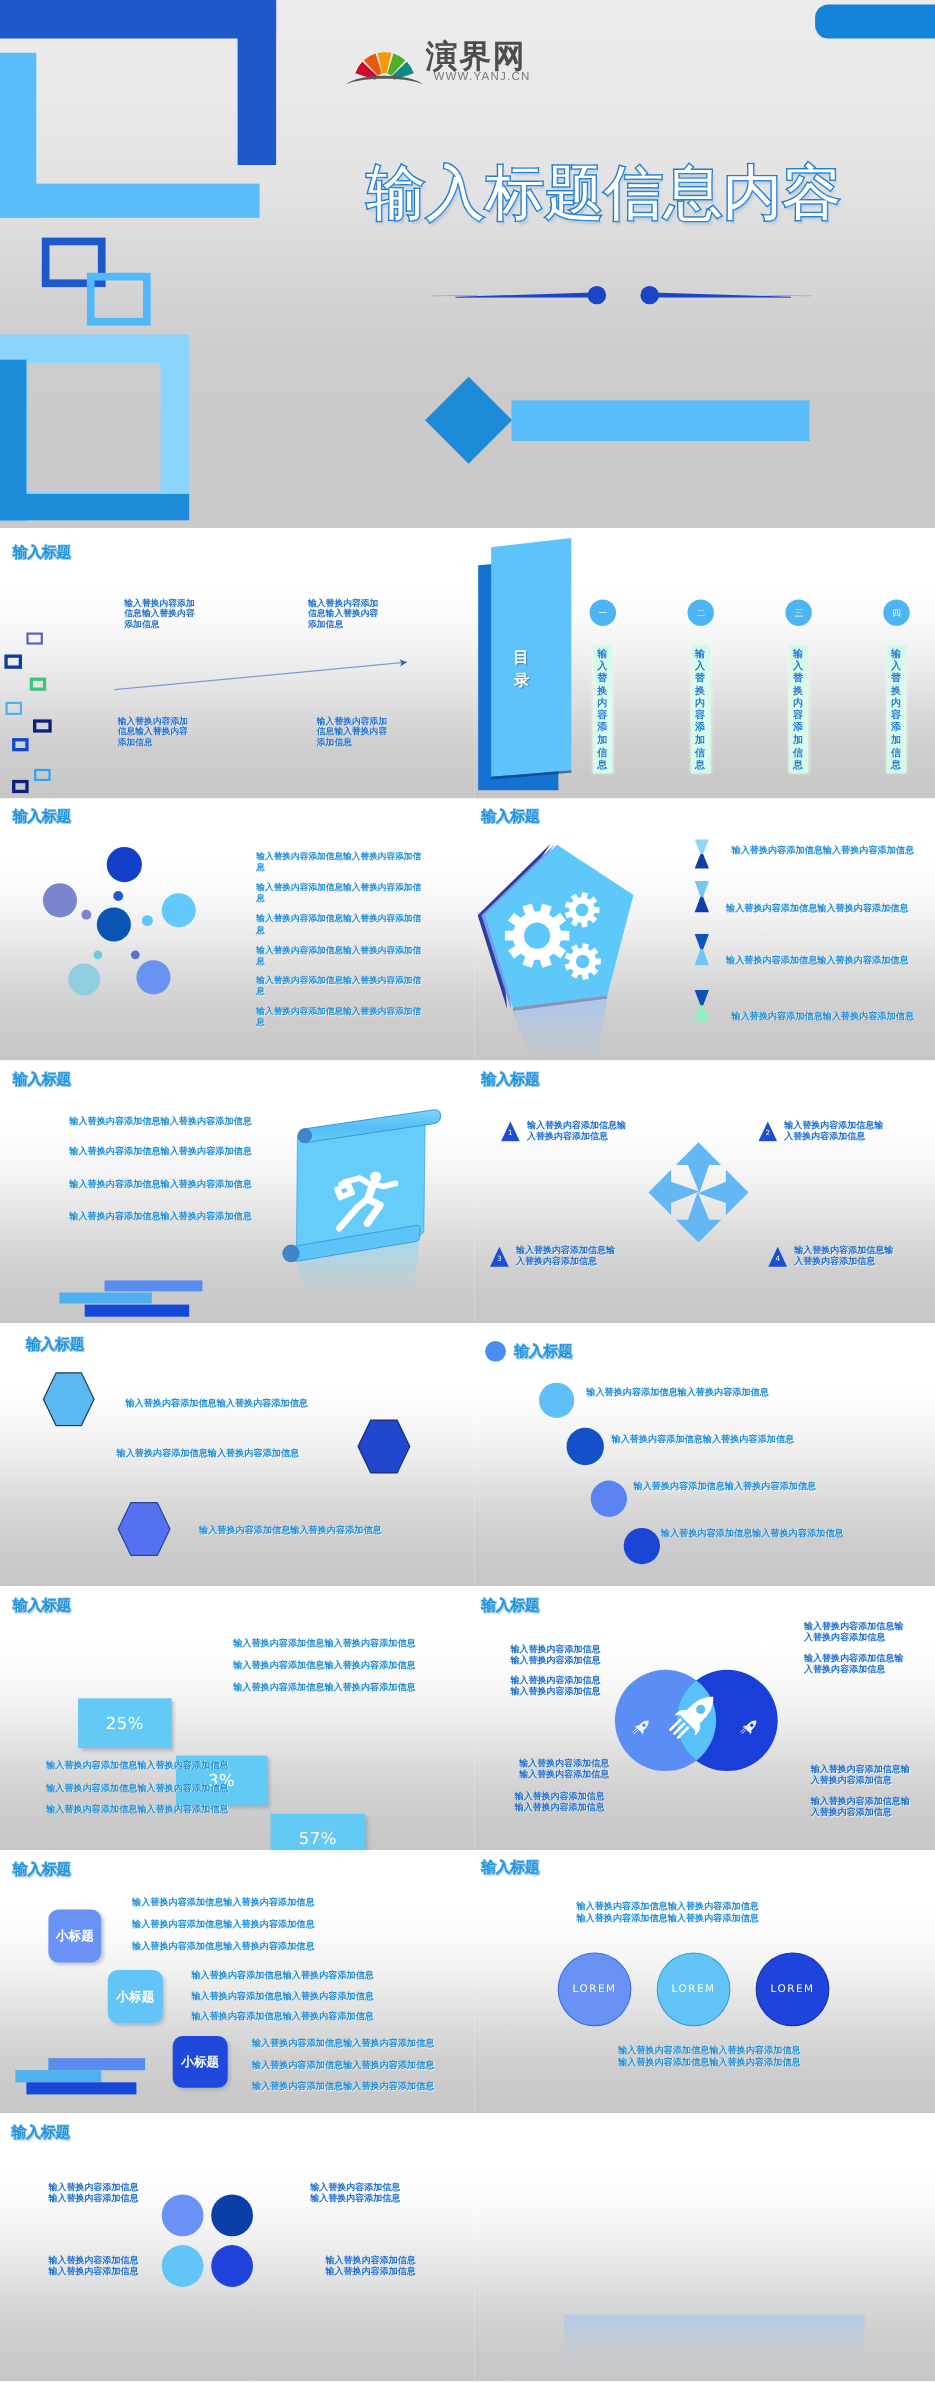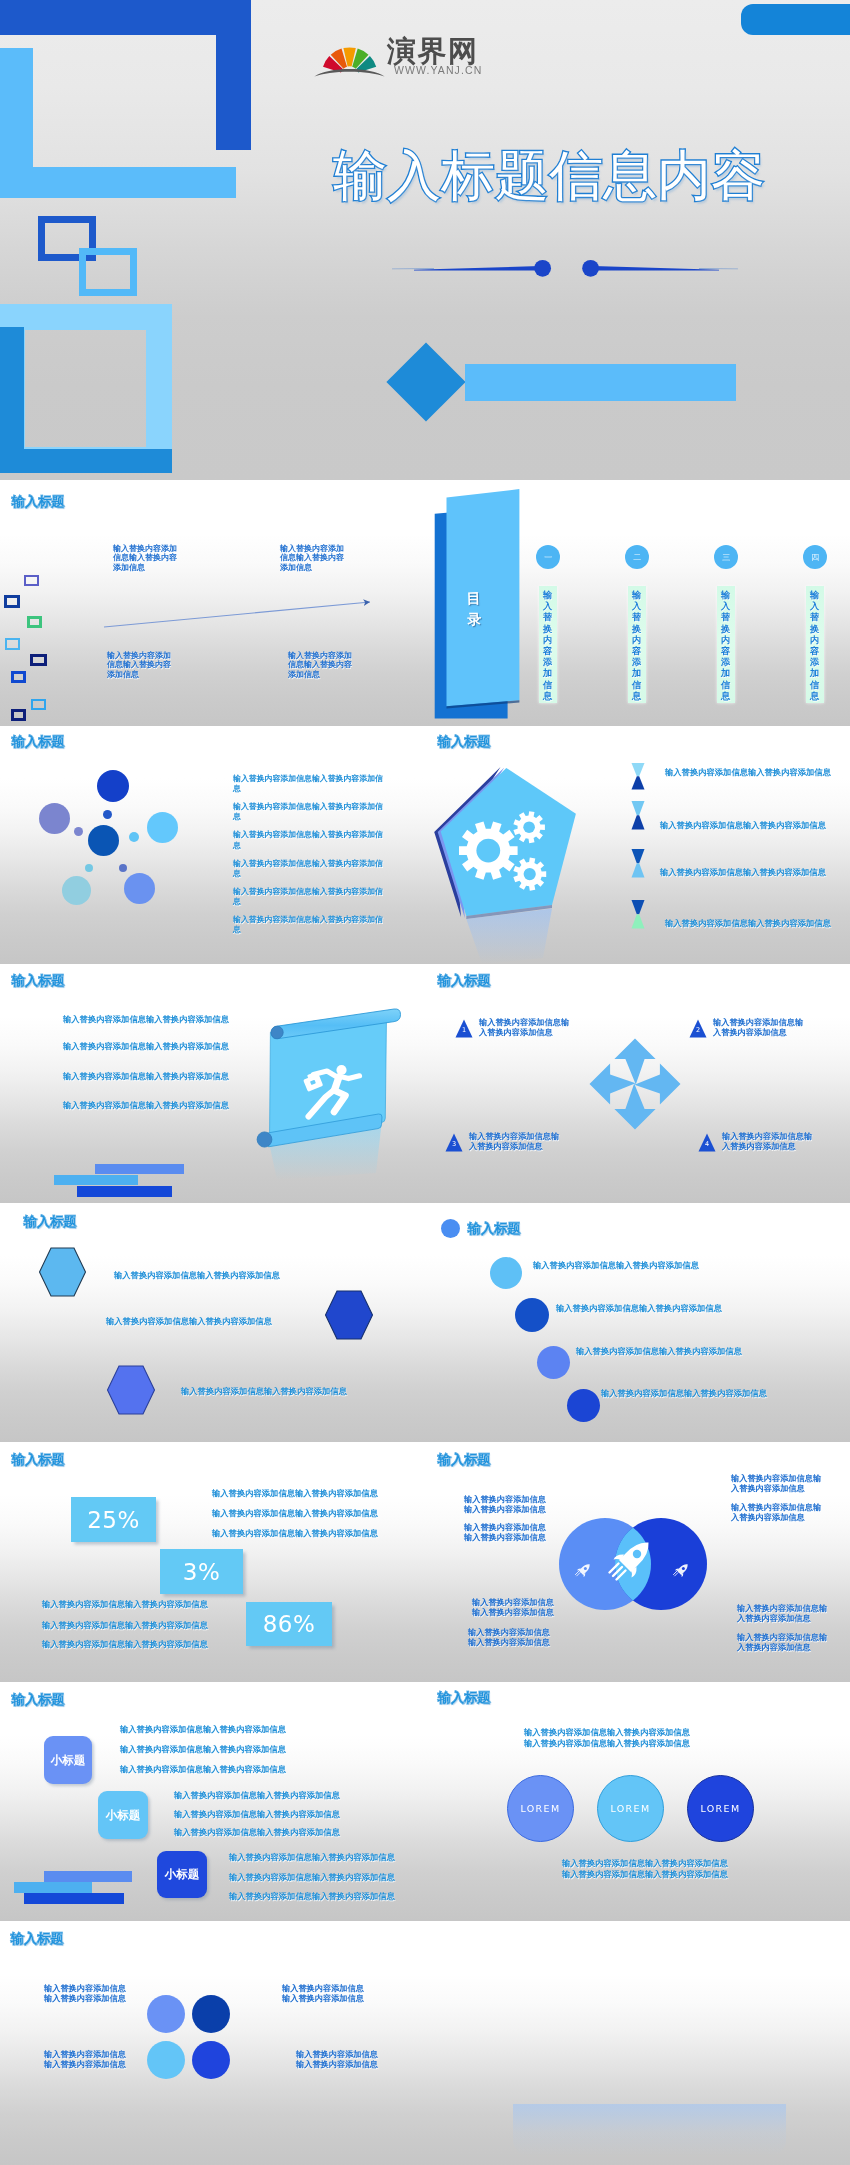--- a/index.html
+++ b/index.html
@@ -123,22 +123,22 @@
     letter-spacing:1.5px;padding-top:5px;box-sizing:border-box;
     -webkit-text-stroke:1.6px #ffffff;paint-order:stroke fill;
     text-shadow:1.5px 2px 1.5px rgba(120,150,190,.4);}
   .thanks-refl{position:absolute;left:82px;top:183px;width:273px;height:52px;
     background:linear-gradient(to bottom,rgba(150,193,250,.5),rgba(160,198,250,.12) 55%,rgba(200,220,250,0));
     border-radius:0 0 16px 16px;}
 
   
   .pbox{position:absolute;background:#63c9f5;color:#ffffff;
     display:flex;align-items:center;justify-content:center;
-    font-size:23px;font-family:"DejaVu Sans",sans-serif;letter-spacing:.5px;
-    box-shadow:2.5px 2.5px 3px rgba(120,140,160,.45);}
+    font-size:15px;font-family:"DejaVu Sans",sans-serif;letter-spacing:.5px;
+    box-shadow:2.5px 2.5px 3px rgba(120,140,160,.45);margin-top:47px;}
   .cat-strip>.vtext{position:absolute;left:0;top:3px;width:18px;
     font-size:9.2px;font-weight:bold;color:#1b7fd8;line-height:11.2px;
     text-shadow:0.6px 0.6px 0 rgba(255,255,255,.9);}
 </style>
 </head>
 <body>
 
 <div class="deck">
 
   <div class="slide cover" style="left:0;top:0;width:850px;height:480px;">
@@ -514,21 +514,21 @@
     <div class="pline" style="left:145px;top:143px;">输入替换内容添加信息输入替换内容添加信息</div>
     <div class="pline" style="left:170px;top:185px;">输入替换内容添加信息输入替换内容添加信息</div>
   </div>
 
   <div class="slide" style="left:0;top:1442px;width:431px;height:240px;">
     <div class="sbg"></div>
     <div class="sh" style="left:12px;top:9px;">输入标题</div>
 
     <div class="pbox" style="left:71px;top:55px;width:85px;height:45px;">25%</div>
     <div class="pbox" style="left:160px;top:107px;width:83px;height:45px;">3%</div>
-    <div class="pbox" style="left:246px;top:160px;width:86px;height:44px;">86%</div>
+    <div class="pbox" style="left:246px;top:160px;width:86px;height:44px;">57%</div>
 
     <div class="pline" style="left:212px;top:46px;">输入替换内容添加信息输入替换内容添加信息</div>
     <div class="pline" style="left:212px;top:66px;">输入替换内容添加信息输入替换内容添加信息</div>
     <div class="pline" style="left:212px;top:86px;">输入替换内容添加信息输入替换内容添加信息</div>
 
     <div class="pline" style="left:42px;top:157px;">输入替换内容添加信息输入替换内容添加信息</div>
     <div class="pline" style="left:42px;top:178px;">输入替换内容添加信息输入替换内容添加信息</div>
     <div class="pline" style="left:42px;top:197px;">输入替换内容添加信息输入替换内容添加信息</div>
   </div>
 

